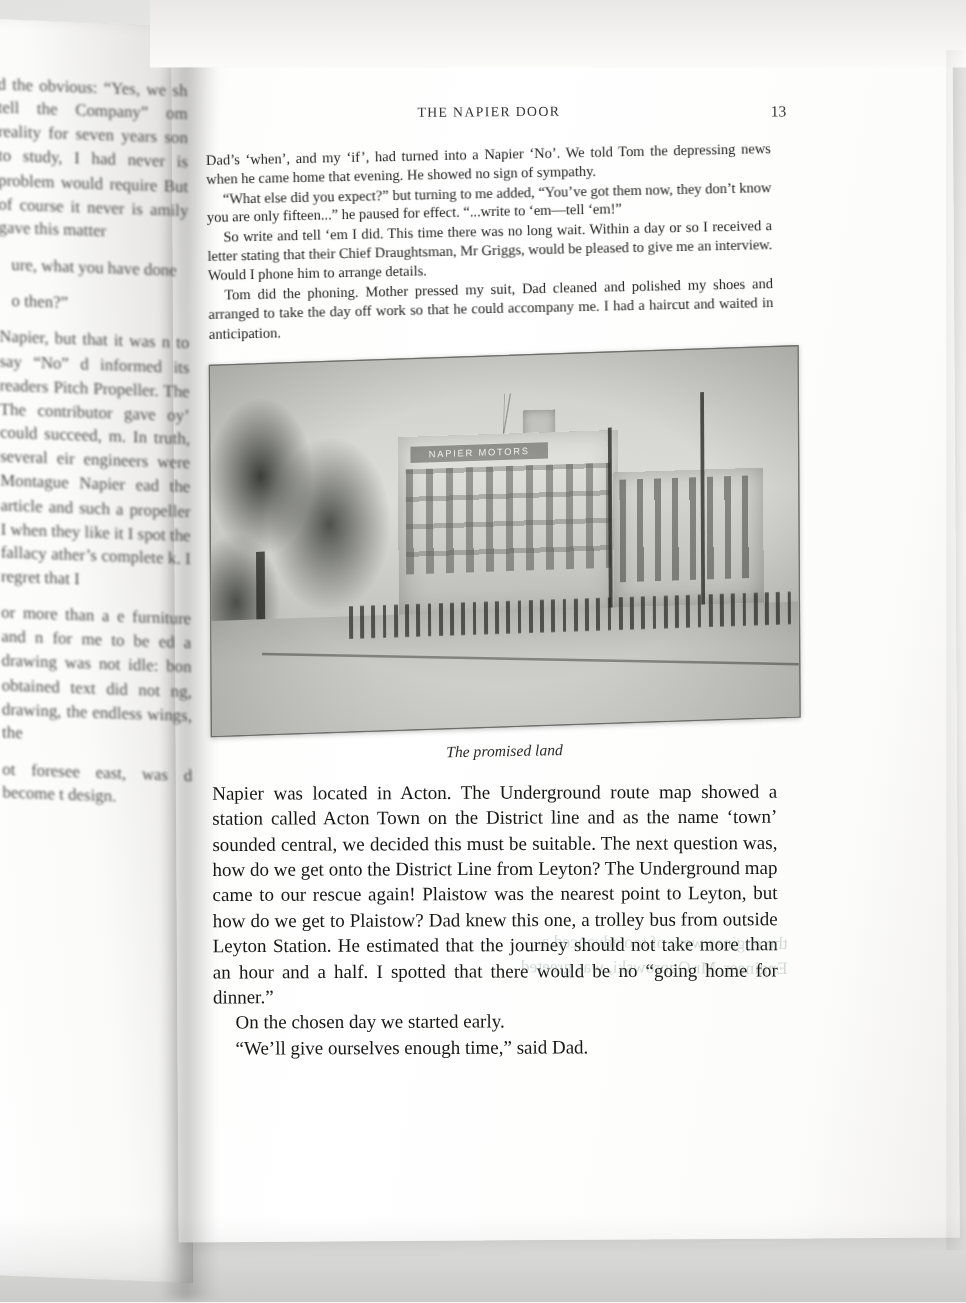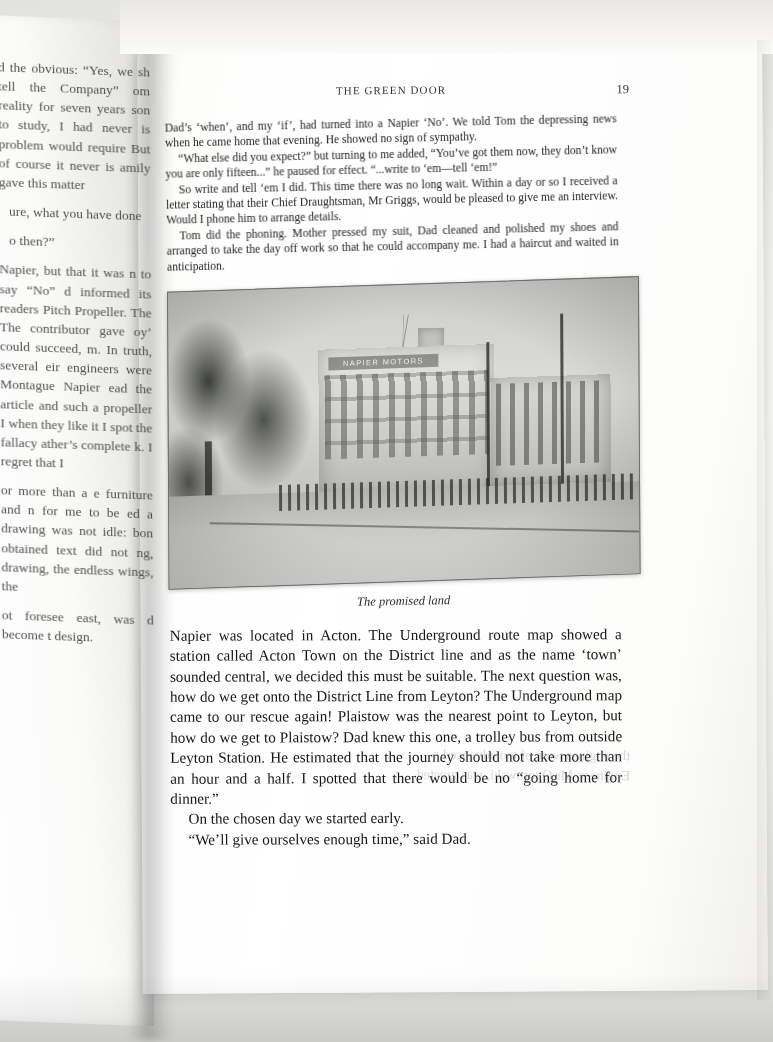--- a/index.html
+++ b/index.html
@@ -305,22 +305,22 @@
     <p class="indent">ure, what you have done</p>
     <p class="indent">o then?”</p>
     <p>Napier, but that it was n to say “No” d informed its readers Pitch Propeller. The The contributor gave oy’ could succeed, m. In truth, several eir engineers were Montague Napier ead the article and such a propeller I when they like it I spot the fallacy ather’s complete k. I regret that I</p>
     <p>or more than a e furniture and n for me to be ed a drawing was not idle: bon obtained text did not ng, drawing, the endless wings, the</p>
     <p>ot foresee east, was d become t design.</p>
   </div>
 
   <div class="rp-inner">
 
     <div class="running-head">
-      <span class="title">THE GREEN DOOR</span>
-      <span class="folio">19</span>
+      <span class="title">THE NAPIER DOOR</span>
+      <span class="folio">13</span>
     </div>
 
     <div class="top-text">
       <p>Dad’s ‘when’, and my ‘if’, had turned into a Napier ‘No’. We told Tom the depressing news when he came home that evening. He showed no sign of sympathy.</p>
       <p class="ind">“What else did you expect?” but turning to me added, “You’ve got them now, they don’t know you are only fifteen...” he paused for effect. “...write to ‘em—tell ‘em!”</p>
       <p class="ind">So write and tell ‘em I did. This time there was no long wait. Within a day or so I received a letter stating that their Chief Draughtsman, Mr Griggs, would be pleased to give me an interview. Would I phone him to arrange details.</p>
       <p class="ind">Tom did the phoning. Mother pressed my suit, Dad cleaned and polished my shoes and arranged to take the day off work so that he could accompany me. I had a haircut and waited in anticipation.</p>
     </div>
 
     <div class="figure">

